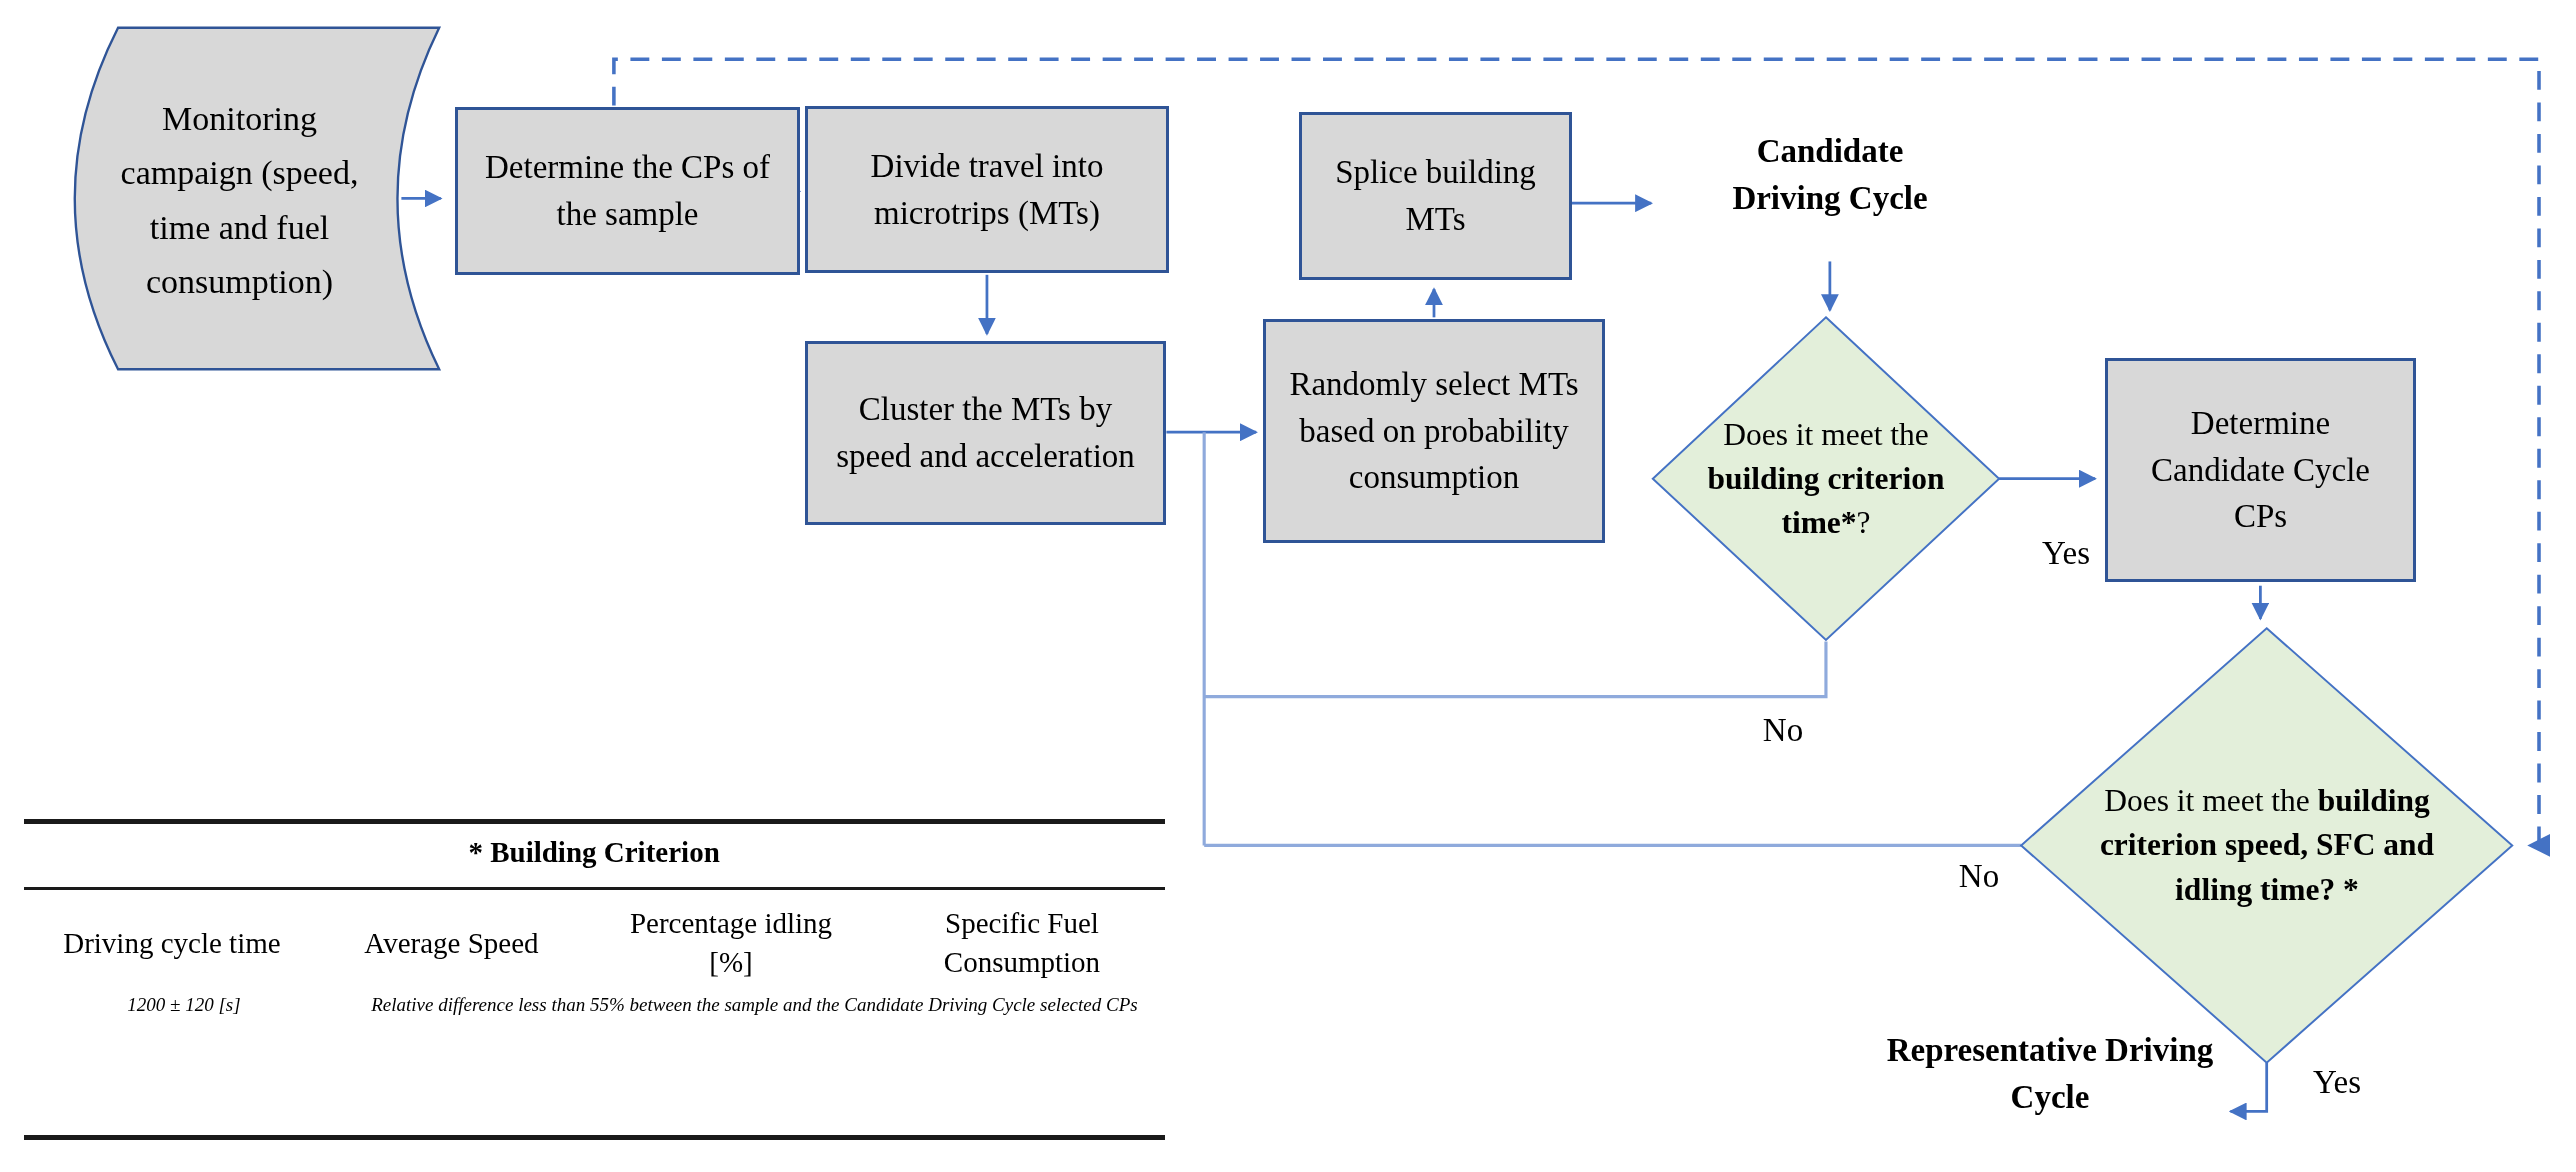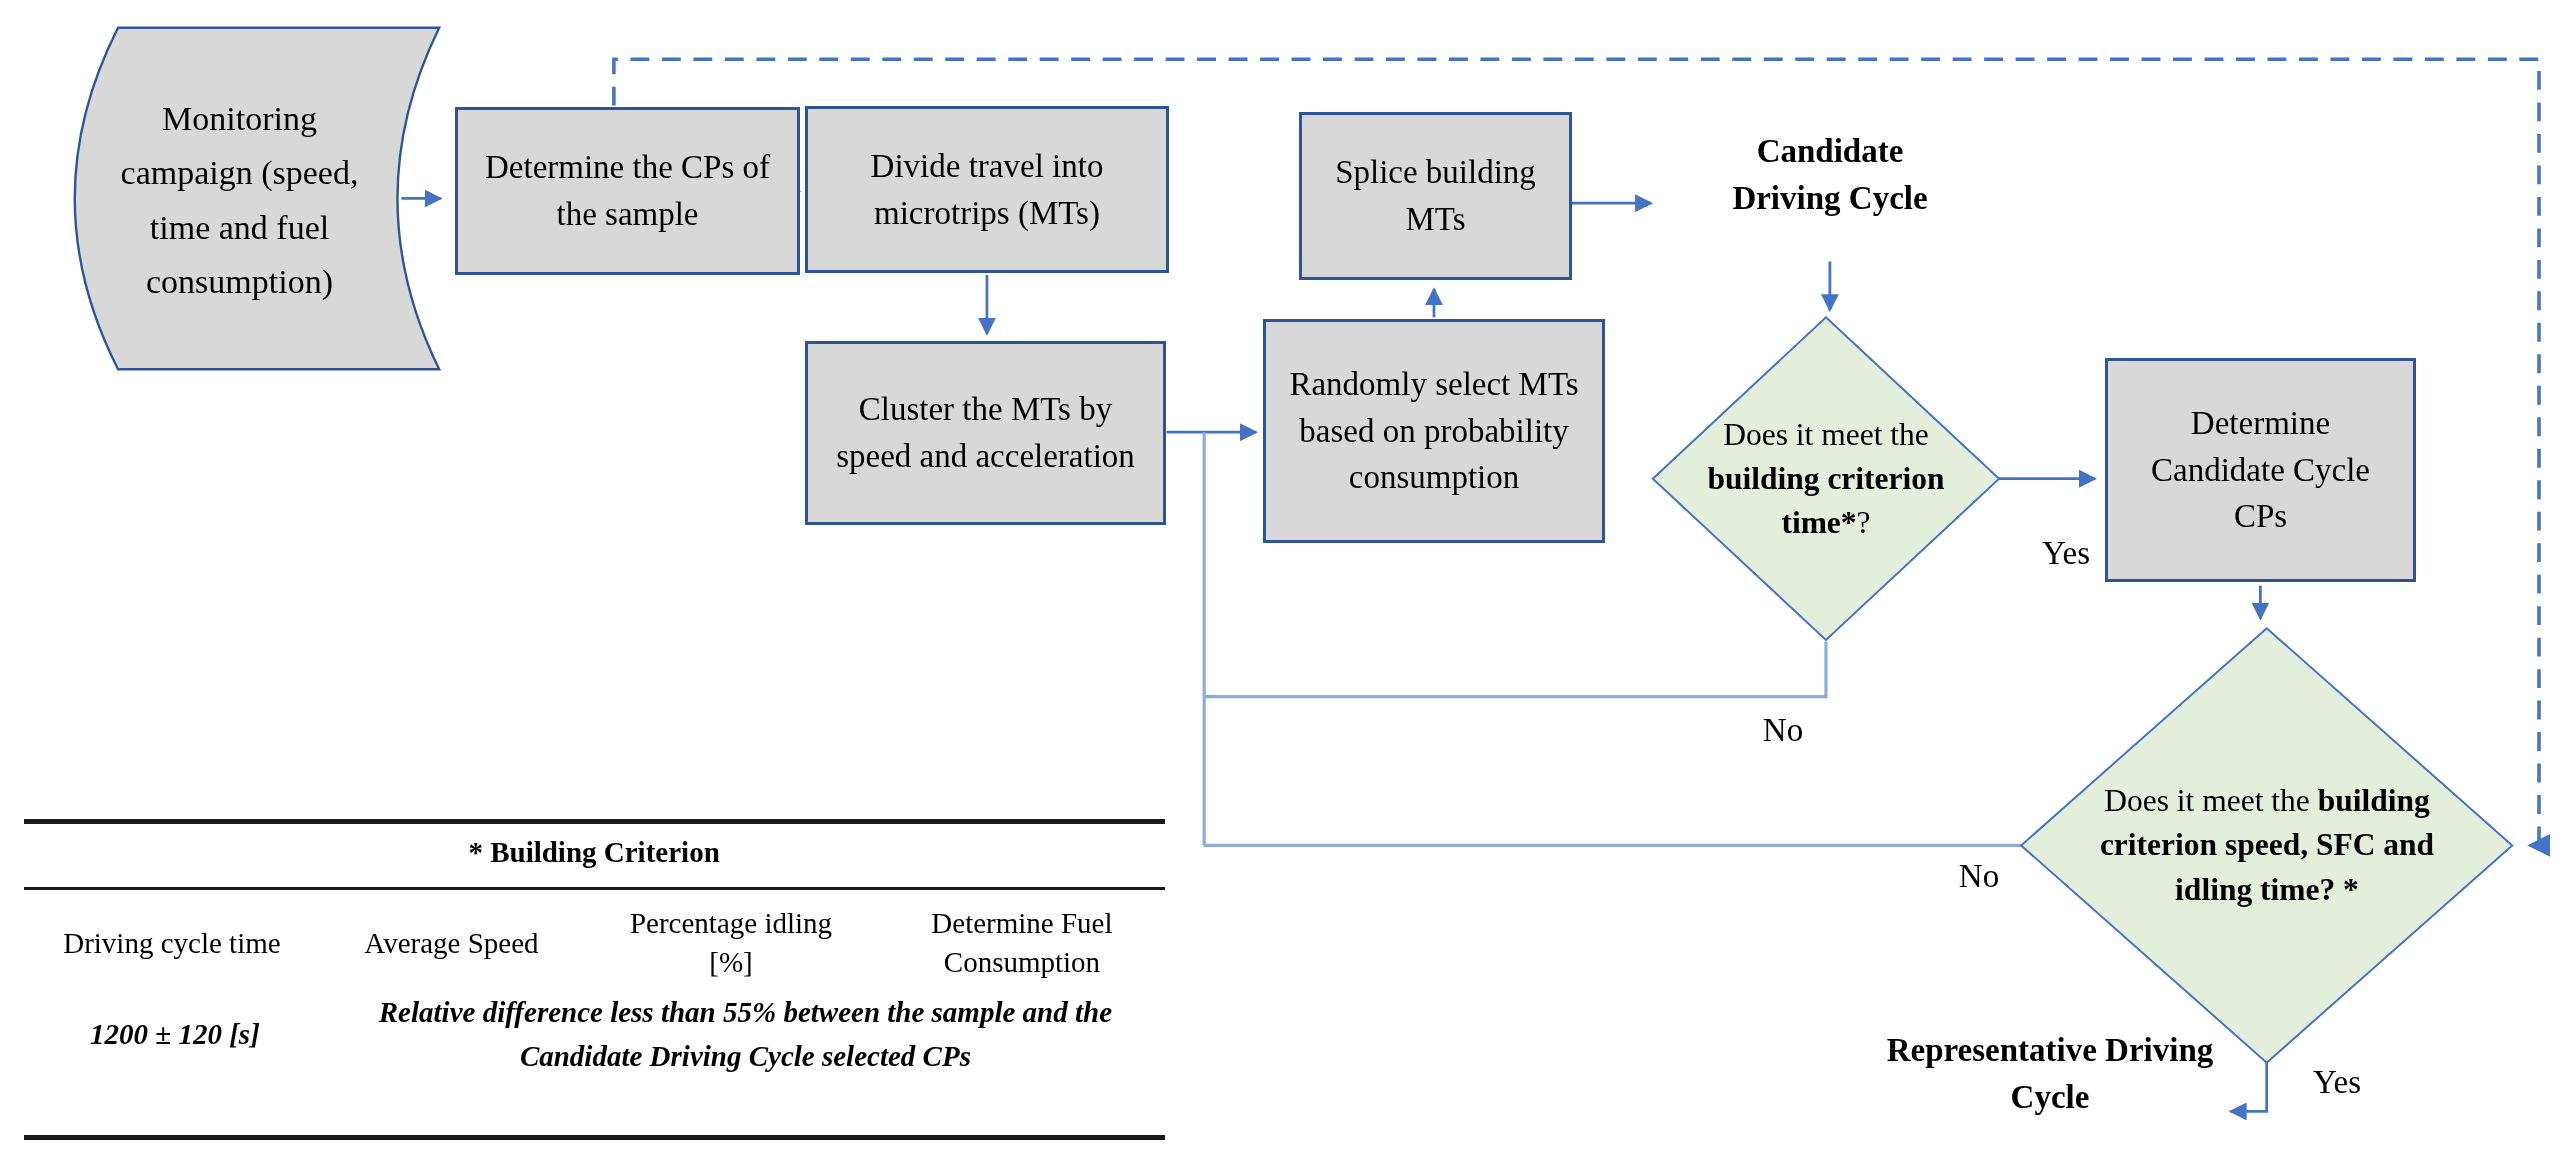--- a/index.html
+++ b/index.html
@@ -55,22 +55,22 @@
   .rule.r3{top:316px;height:4.7px;}
   .tbl-title{position:absolute;left:0;top:17.3px;width:1141px;text-align:center;
     font-weight:bold;font-size:29px;}
   .tbl-head{position:absolute;left:0;top:85px;width:1141px;display:flex;}
   .tbl-head .th{flex:0 0 auto;text-align:center;font-size:29px;line-height:1.35;
     display:flex;align-items:center;justify-content:center;}
   .th.c1{width:26%;}
   .th.c2{width:23%;}
   .th.c3{width:26%;}
   .th.c4{width:25%;}
-  .tbl-row{position:absolute;left:3px;top:172px;width:1141px;display:flex;
-    font-style:italic;font-size:29px;line-height:1.5;font-weight:bold;}
+  .tbl-row{position:absolute;left:12px;top:172px;width:1141px;display:flex;
+    font-style:italic;font-size:19px;line-height:1.5;}
   .tbl-row .td{display:flex;align-items:center;justify-content:center;text-align:center;}
   .td.v1{width:26%;}
   .td.note{width:74%;}
 </style>
 </head>
 <body>
 
 <div class="canvas">
 
   <svg class="wires" viewBox="0 0 3273 1490" xmlns="http://www.w3.org/2000/svg">
@@ -139,21 +139,21 @@
 
   <div class="crit-table">
     <div class="rule r1"></div>
     <div class="tbl-title">* Building Criterion</div>
     <div class="rule r2"></div>
 
     <div class="tbl-head">
       <div class="th c1">Driving cycle time</div>
       <div class="th c2">Average Speed</div>
       <div class="th c3" style="padding:0 43px;box-sizing:border-box;">Percentage idling [%]</div>
-      <div class="th c4" style="padding:0 43px;box-sizing:border-box;">Determine Fuel Consumption</div>
+      <div class="th c4" style="padding:0 43px;box-sizing:border-box;">Specific Fuel Consumption</div>
     </div>
 
     <div class="tbl-row">
       <div class="td v1">1200 ± 120 [s]</div>
       <div class="td note">Relative difference less than 55% between the sample and the Candidate Driving Cycle selected CPs</div>
     </div>
 
     <div class="rule r3"></div>
   </div>
 

